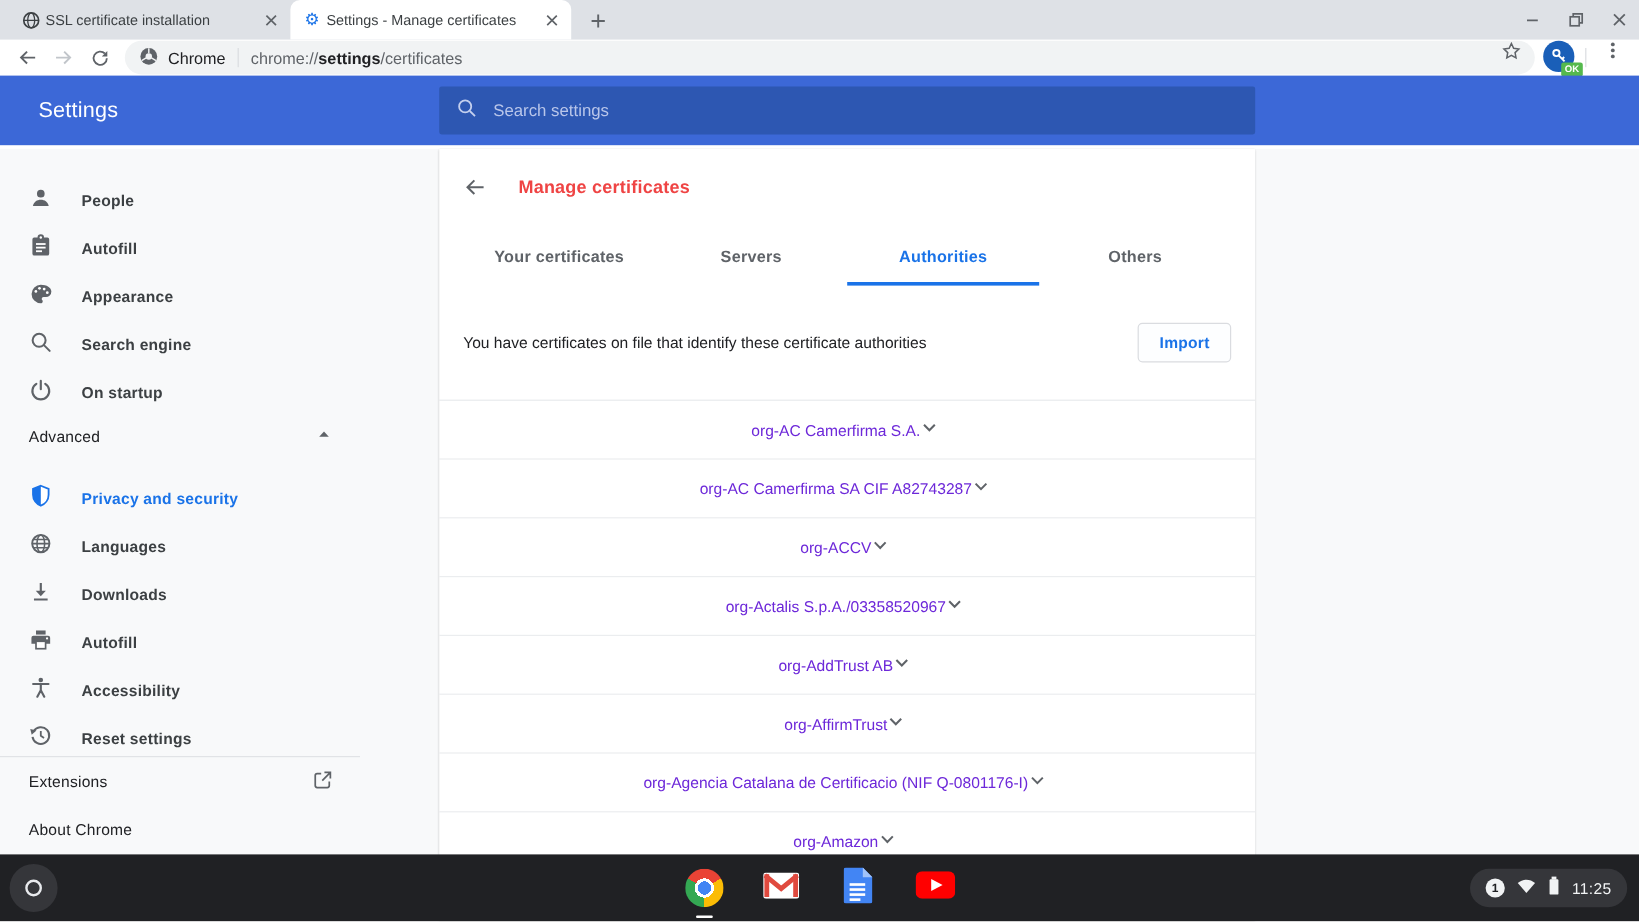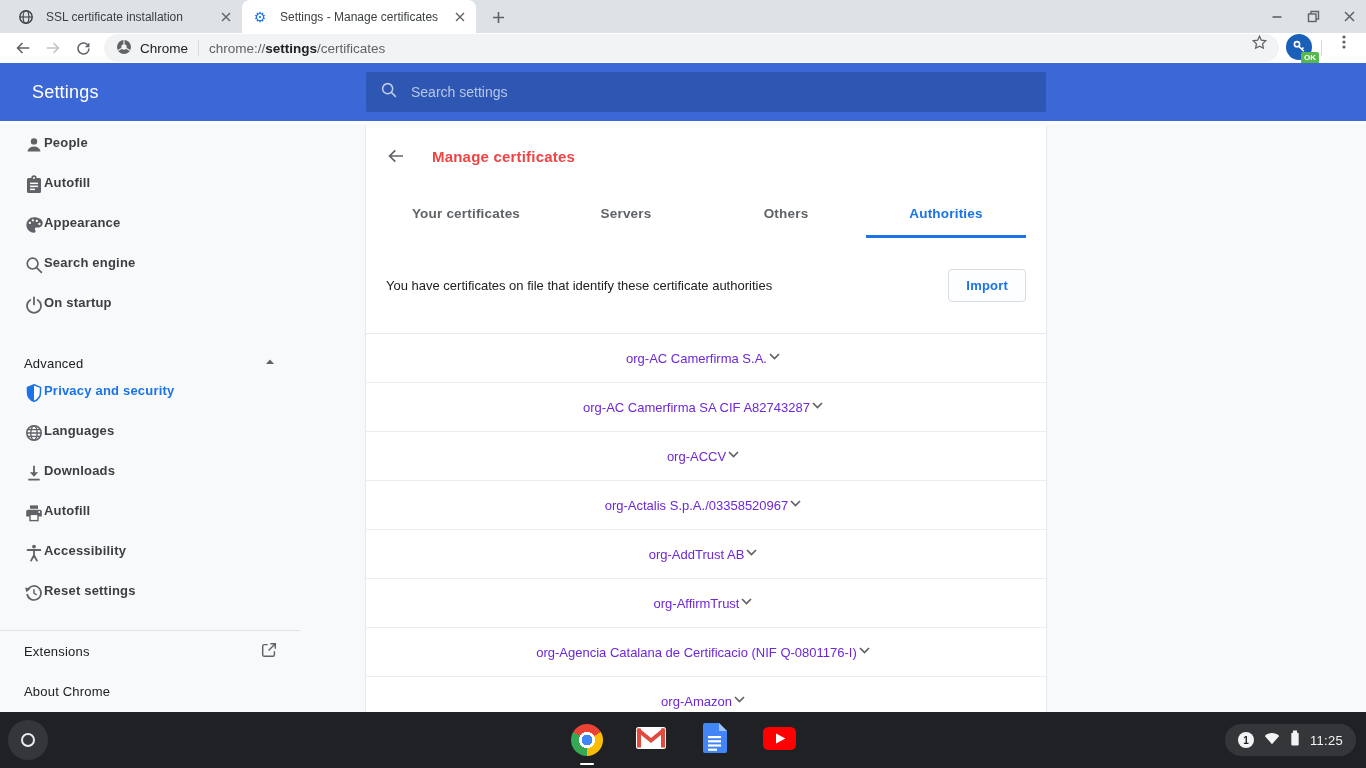--- a/index.html
+++ b/index.html
@@ -2,21 +2,21 @@
 <html><head>
 <meta charset="utf-8">
 <style>
   * { margin:0; padding:0; box-sizing:border-box; }
   html,body { width:1366px; height:768px; overflow:hidden; }
   body { font-family:"Liberation Sans","DejaVu Sans",sans-serif; background:#fff; }
   .screen { position:relative; width:1366px; height:768px; overflow:hidden; background:#fff; }
 
   
   .tabstrip { position:relative; height:33px; background:#dee1e6; display:flex; align-items:flex-end; padding-left:8px; }
-  .tab { width:234px; height:33px; display:flex; align-items:center; padding:0 8px 0 10px; gap:12px; font-size:12px; color:#3c4043; }
+  .tab { width:234px; height:33px; display:flex; align-items:center; padding:0 8px 0 10px; gap:4px; font-size:12px; color:#3c4043; }
   .tab.active { background:#fff; border-radius:8px 8px 0 0; }
   .tab-title { flex:1; white-space:nowrap; overflow:hidden; text-overflow:ellipsis; }
   .tab-close { width:16px; height:16px; display:flex; align-items:center; justify-content:center; border-radius:50%; flex:0 0 auto; }
   .favicon { width:16px; height:16px; display:flex; align-items:center; justify-content:center; flex:0 0 auto; }
   .gear-glyph { color:#1a73e8; font-size:14px; line-height:1; font-family:"DejaVu Sans",sans-serif; }
   .new-tab { width:28px; height:28px; margin:0 0 2px 8px; display:flex; align-items:center; justify-content:center; border-radius:50%; }
   .win-controls { position:absolute; right:10px; top:0; height:33px; display:flex; align-items:center; gap:22px; }
   .win-btn { width:14px; height:14px; display:flex; align-items:center; justify-content:center; }
 
   
@@ -38,21 +38,21 @@
   .settings-title { position:absolute; left:32px; top:50%; transform:translateY(-50%); color:#fff; font-size:18px; letter-spacing:.2px; }
   .search-box { position:absolute; left:366px; top:9px; width:680px; height:40px; background:#2d57b2; border-radius:2px; display:flex; align-items:center; padding:0 14px; gap:13px; }
   .search-box input { flex:1; background:transparent; border:none; outline:none; color:#fff; font-size:14px; font-family:inherit; }
   .search-box input::placeholder { color:#b9c6ea; }
 
   
   .page { position:absolute; top:124px; left:0; right:0; bottom:0; background:#f8f9fa; }
 
   
   .sidebar { position:absolute; top:11px; left:0; width:300px; }
-  .nav-item { height:40px; display:flex; align-items:flex-start; padding-left:24px; font-size:13px; color:#3c4043; font-weight:bold; letter-spacing:.2px; }
+  .nav-item { height:40px; display:flex; align-items:flex-end; padding-left:24px; gap:24px; font-size:13px; color:#3c4043; font-weight:bold; letter-spacing:.2px; }
   .nav-item .nav-ic { width:20px; height:20px; display:flex; align-items:center; justify-content:center; }
   .nav-item.active { color:#1a73e8; }
   .advanced-row { height:40px; margin-top:8px; display:flex; align-items:center; justify-content:space-between; padding:0 24px; font-size:13px; color:#202124; letter-spacing:.2px; }
   .nav-divider { height:1px; background:#e1e3e6; margin-top:7px; width:300px; }
   .footer-item { height:40px; margin-top:0; display:flex; align-items:center; justify-content:space-between; padding:0 22px 0 24px; font-size:13px; color:#202124; letter-spacing:.2px; }
   .footer-item:first-of-type { margin-top:8px; }
 
   
   .card { position:absolute; left:366px; top:0; width:680px; bottom:0; background:#fff; box-shadow:0 1px 2px rgba(0,0,0,.15), 0 0 1px rgba(0,0,0,.08); }
   .card-header { height:64px; display:flex; align-items:center; padding:0 20px; gap:26px; }
@@ -359,25 +359,25 @@
         <span class="card-title">Manage certificates</span>
       </div>
 
       <div class="cert-tabs">
         <div class="cert-tab">
             <span>Your certificates</span>
           </div>
         <div class="cert-tab">
             <span>Servers</span>
           </div>
+        <div class="cert-tab active">
+            <span>Authorities</span>
+          </div>
         <div class="cert-tab">
             <span>Others</span>
-          </div>
-        <div class="cert-tab active">
-            <span>Authorities</span>
           </div>
       </div>
 
       <div class="import-row">
         <span class="import-desc">You have certificates on file that identify these certificate authorities</span>
         <button class="import-btn">Import</button>
       </div>
 
       <div class="cert-row">
         <span>org-AC Camerfirma S.A.</span>

